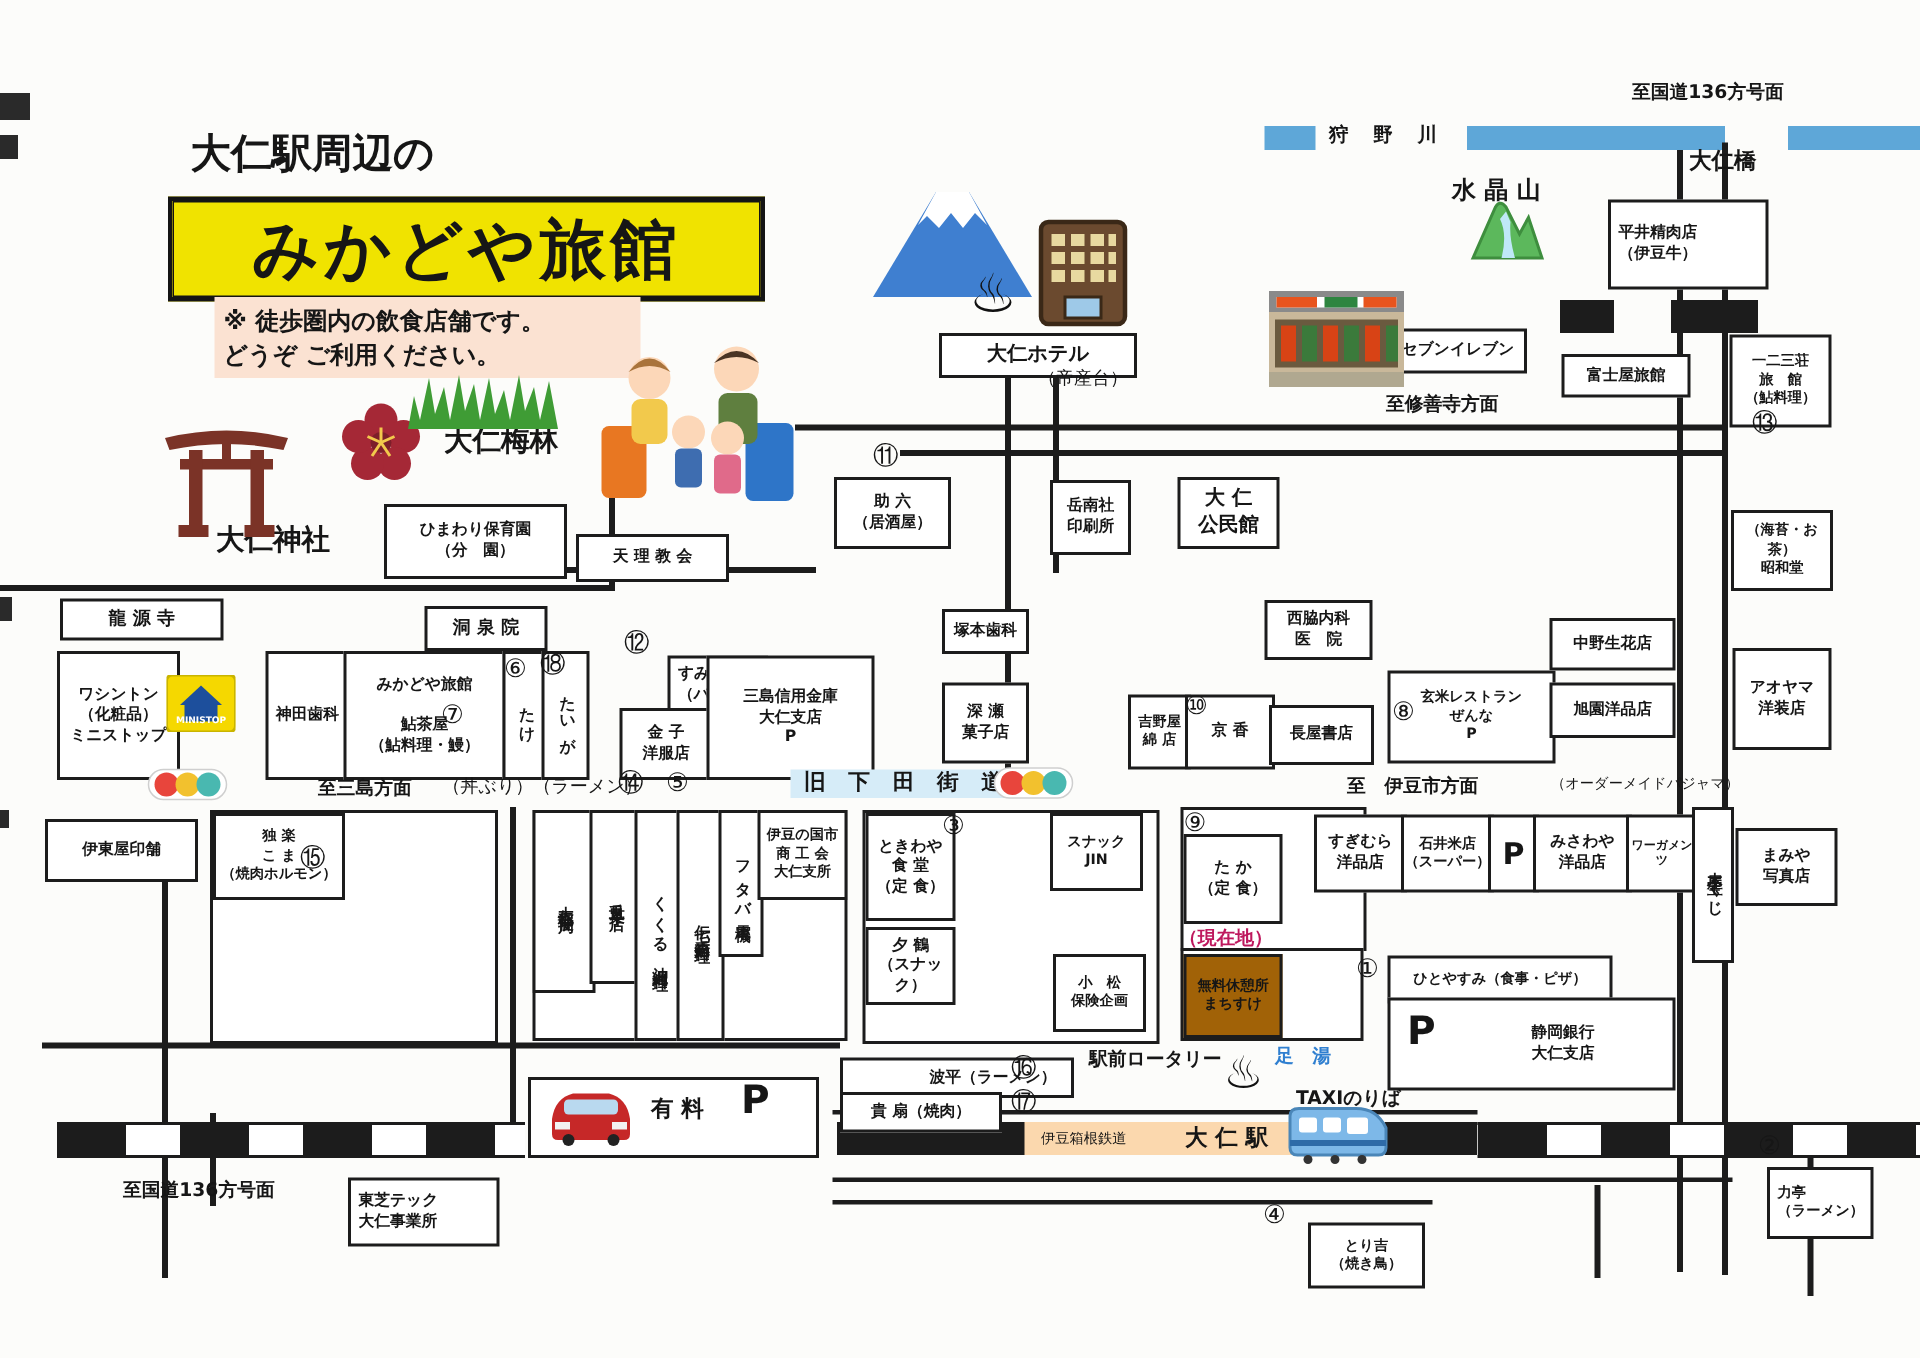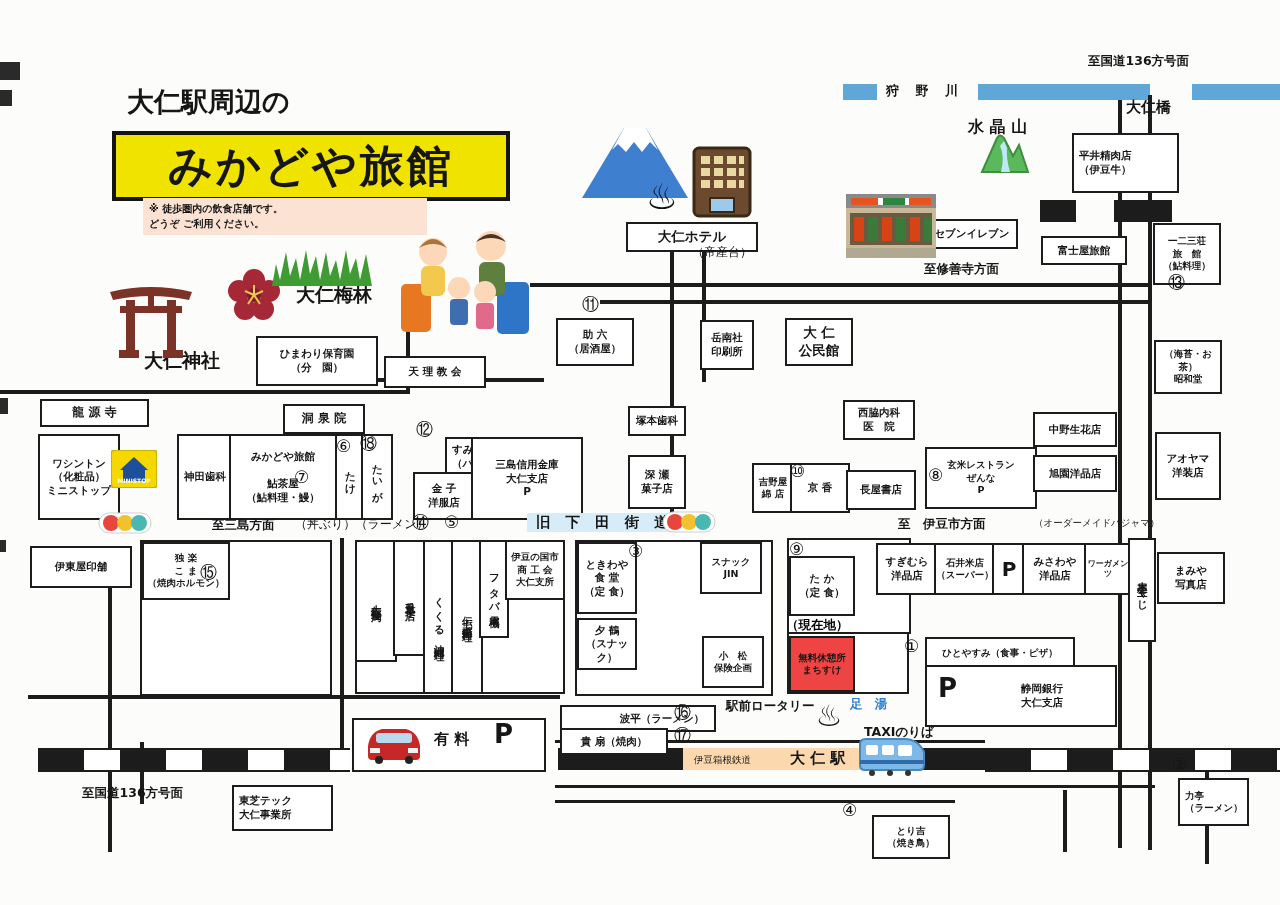--- a/index.html
+++ b/index.html
@@ -28,35 +28,35 @@
   
   .lbl{position:absolute;z-index:3;font-weight:bold;font-size:12.5px;white-space:pre;line-height:1.15;}
   .num{font-size:17px;font-weight:normal;}
   .fs19{font-size:19px;}
   .fs16{font-size:16px;}
   .fs15{font-size:15px;}
   .n{font-weight:normal;font-size:12px;}
   .xs-n{font-weight:normal;font-size:9.5px;}
   .sp{letter-spacing:6px;font-size:13px;}
   .roadband{background:#d6ecf8;padding:1px 9px;font-size:14.5px;letter-spacing:5px;}
-  .red{color:#000000;text-align:center;}
+  .red{color:#be185d;text-align:center;}
   .blue{color:#2f7fd0;letter-spacing:4px;}
   .bigp{font-size:26px;}
   
   .icon{position:absolute;z-index:3;display:flex;align-items:center;justify-content:center;}
   .icon svg{width:100%;height:100%;display:block;}
   .icon.onsen{font-size:32px;line-height:1;color:#111;}
   .logo-text{position:absolute;bottom:4px;left:0;right:0;text-align:center;font-size:6px;font-weight:bold;color:#fff;z-index:2;}
   
   .title-pre{position:absolute;left:127px;top:84px;font-size:27px;font-weight:bold;z-index:3;}
   .banner{position:absolute;left:112px;top:131px;width:392px;height:64px;background:#f0e300;
           border:3px solid #141414;box-shadow:0 0 0 1px #141414 inset;display:flex;align-items:center;justify-content:center;
           font-size:44px;font-weight:bold;letter-spacing:3px;z-index:3;}
   .note{position:absolute;left:143px;top:198px;width:272px;background:#fbe2d2;padding:4px 6px;
-        font-size:10px;font-weight:bold;line-height:1.45;z-index:3;}
+        font-size:16px;font-weight:bold;line-height:1.45;z-index:3;}
 </style>
 </head>
 <body>
 
 <div id="map">
   <div class="title-pre">大仁駅周辺の</div>
   <div class="banner">みかどや旅館</div>
   <div class="note">
     <div>※ 徒歩圏内の飲食店舗です。</div>
     <div>どうぞ ご利用ください。</div>
@@ -290,21 +290,21 @@
     </div>
     <div class="box xxs" style="left: 1084px; top: 543px; width: 44px; height: 48px;">
       <span>ワーガメンツ</span>
     </div>
     <div class="box v small" style="left: 1128px; top: 538px; width: 24px; height: 100px;">
       <span>木屋宝くじ</span>
     </div>
     <div class="box" style="left: 787px; top: 632px; width: 118px; height: 58px;">
       <span></span>
     </div>
-    <div class="box xs" style="left: 789px; top: 636px; width: 62px; height: 52px; background: #ef4444;">
+    <div class="box xs" style="left: 789px; top: 636px; width: 62px; height: 52px; background: #a16207;">
       <span>無料休憩所
 まちすけ</span>
     </div>
     <div class="box xs" style="left: 925px; top: 637px; width: 146px; height: 28px;">
       <span>ひとやすみ（食事・ピザ）</span>
     </div>
     <div class="box small bank" style="left: 925px; top: 665px; width: 146px; height: 58px;">
       <span>静岡銀行
 大仁支店</span>
     </div>

